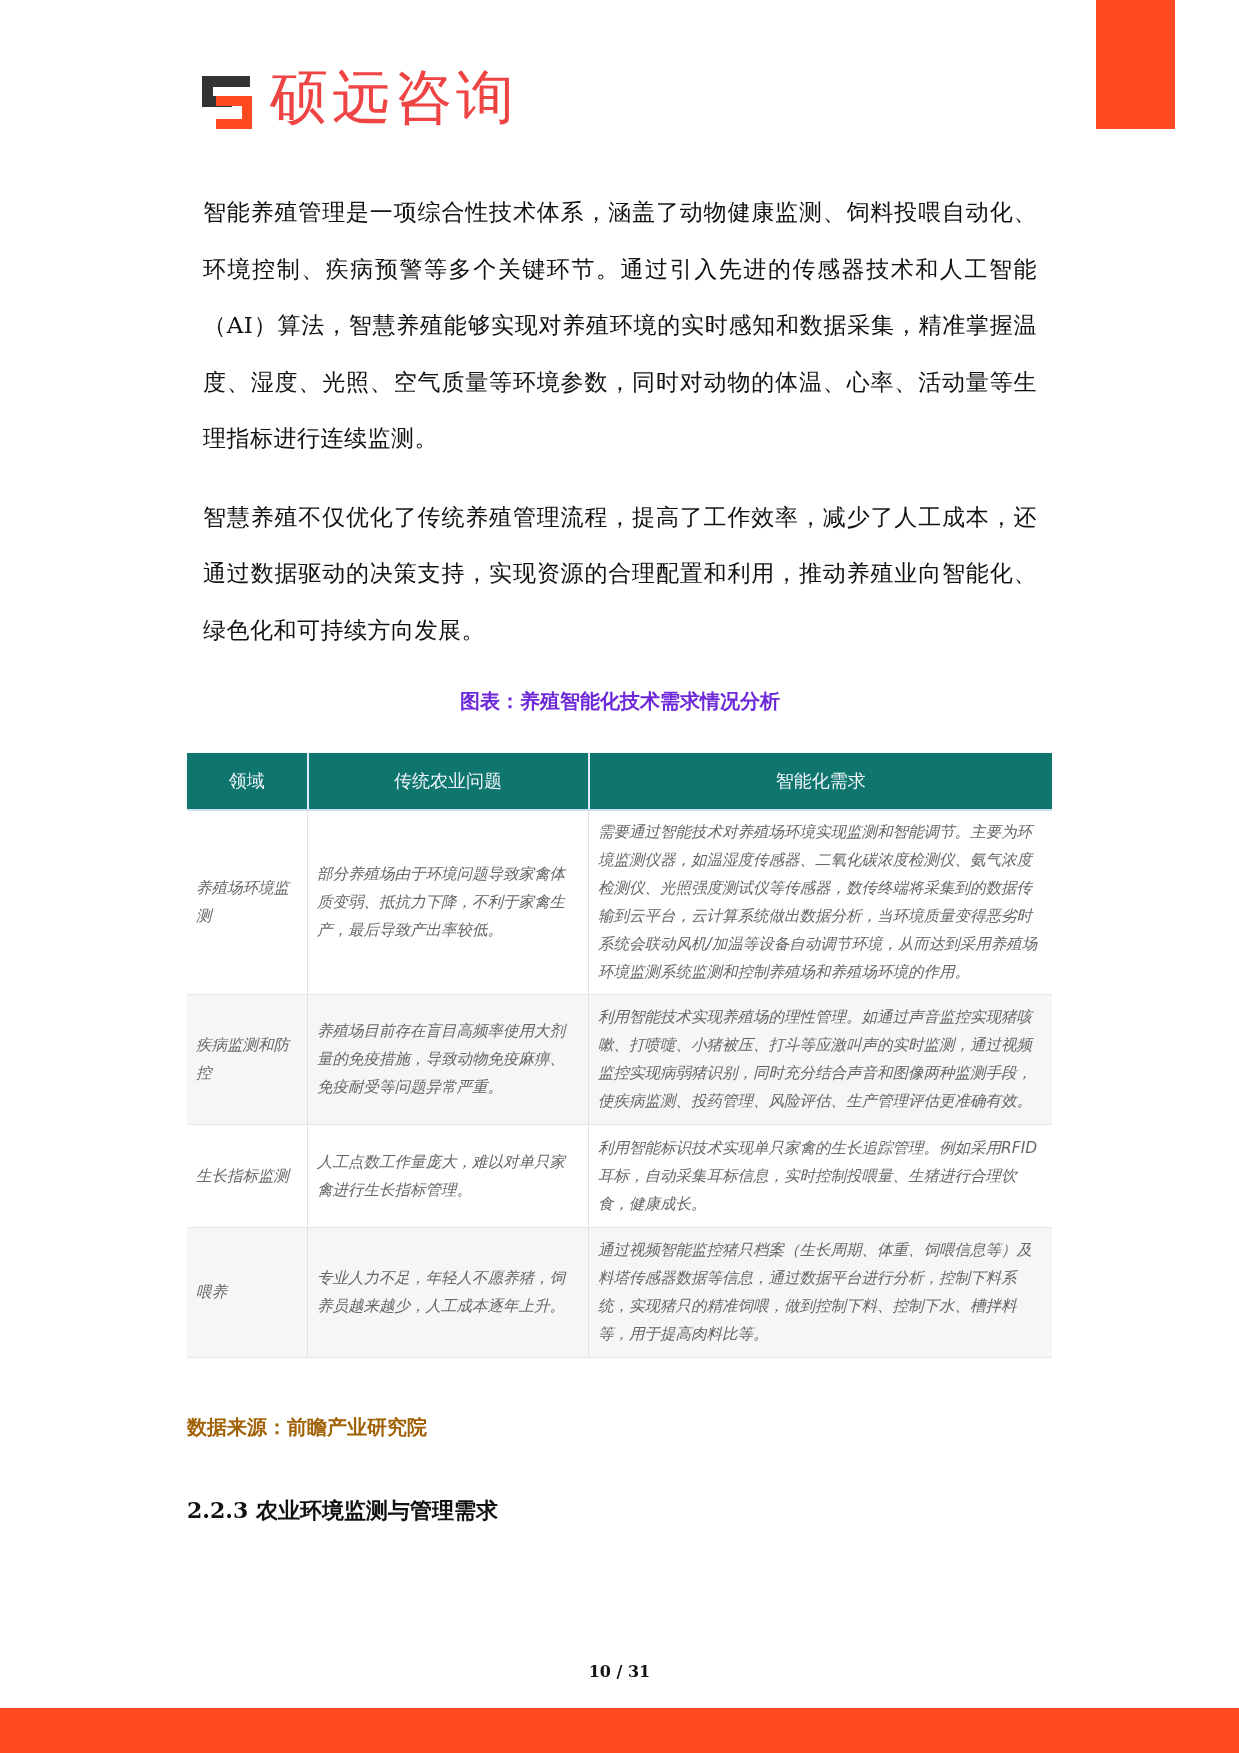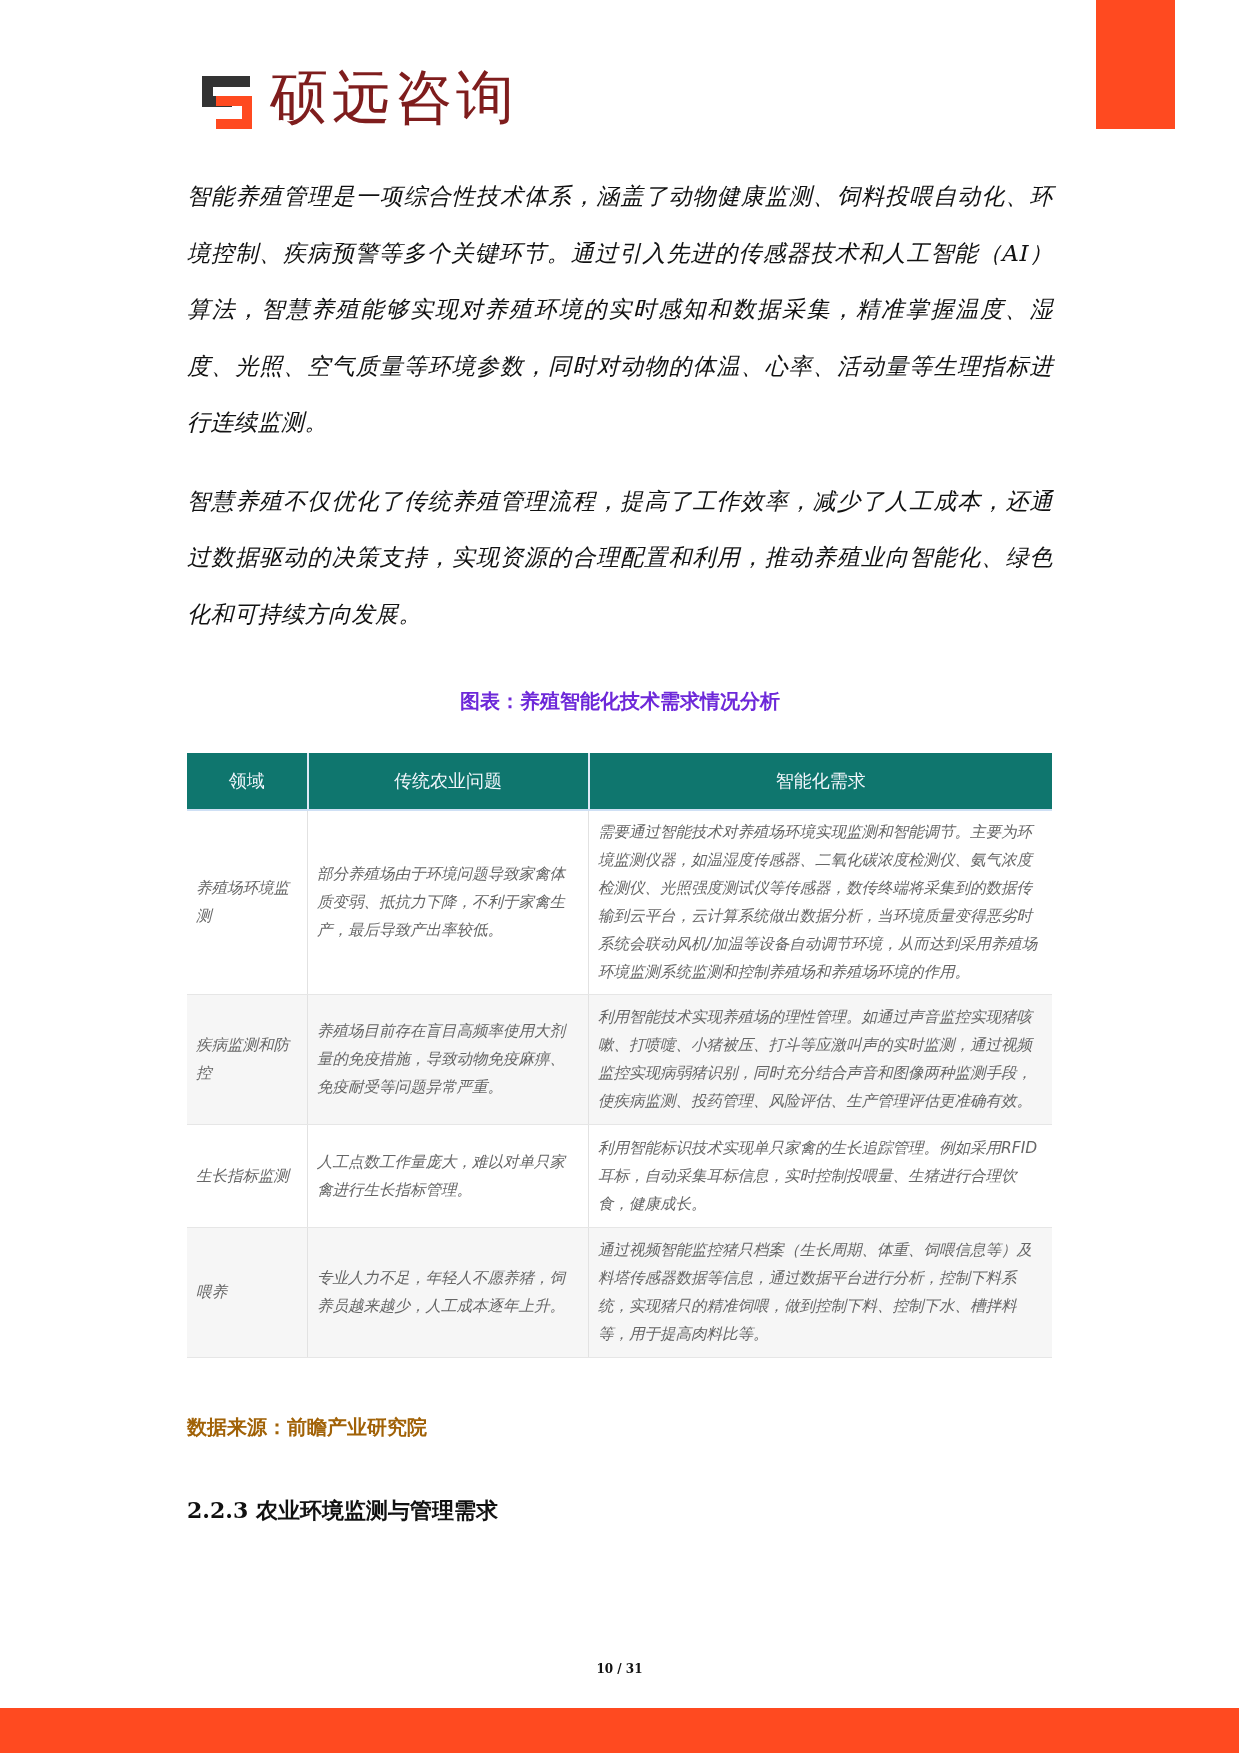--- a/index.html
+++ b/index.html
@@ -24,31 +24,30 @@
     .logo-mark {
       position:relative; width:60px; height:62px; margin-right:10px;
     }
     .logo-mark .dark1 { position:absolute; left:2px; top:10px; width:48px; height:11px; background:#333; }
     .logo-mark .dark2 { position:absolute; left:2px; top:10px; width:11px; height:30px; background:#333; }
     .logo-mark .dark3 { position:absolute; left:2px; top:30px; width:30px; height:11px; background:#333; }
     .logo-mark .org1 { position:absolute; left:16px; top:30px; width:36px; height:10px; background:#FF4A20; }
     .logo-mark .org2 { position:absolute; left:42px; top:30px; width:10px; height:33px; background:#FF4A20; }
     .logo-mark .org3 { position:absolute; left:16px; top:53px; width:36px; height:10px; background:#FF4A20; }
     .logo-text {
-      font-size:58px; color:#7f1d1d; letter-spacing:4px; font-weight:normal;
+      font-size:58px; color:#ef4444; letter-spacing:4px; font-weight:normal;
       line-height:66px;
     }
     .content {
       position:absolute; left:187px; top:168px; width:866px;
     }
     .para {
-      font-size:23px; line-height:56.5px; color:#111; margin:0;
+      font-size:23px; line-height:56.5px; color:#111; margin:16px;
       text-align:justify; letter-spacing:0.5px;
       font-family:"DejaVu Serif", "Liberation Serif", serif;
-      font-style:italic;
     }
     .para + .para { margin-top:22px; }
     .caption {
       position:absolute; left:187px; top:688px; width:866px; text-align:center;
       font-size:20px; font-weight:bold; color:#6d28d9;
     }
     table.req {
       position:absolute; left:187px; top:753px; width:865px;
       border-collapse:collapse; font-size:15.5px; color:#666;
     }
@@ -67,21 +66,21 @@
     table.req td.c2 { width:262px; }
     .source {
       position:absolute; left:187px; top:1414px; font-size:20px; font-weight:bold; color:#a16207;
     }
     .section {
       position:absolute; left:187px; top:1496px; font-size:22px; font-weight:bold; color:#111;
       font-family:"DejaVu Serif", "Liberation Serif", serif;
     }
     .pagenum {
       position:absolute; left:0; width:1239px; top:1662px; text-align:center;
-      font-size:12px; font-weight:bold; color:#111;
+      font-size:16px; font-weight:bold; color:#111;
       font-family:"DejaVu Serif", "Liberation Serif", serif;
     }
   </style>
 </head>
 <body>
 
 <div class="accent-top"></div>
 
 <div class="logo">
   <div class="logo-mark">

